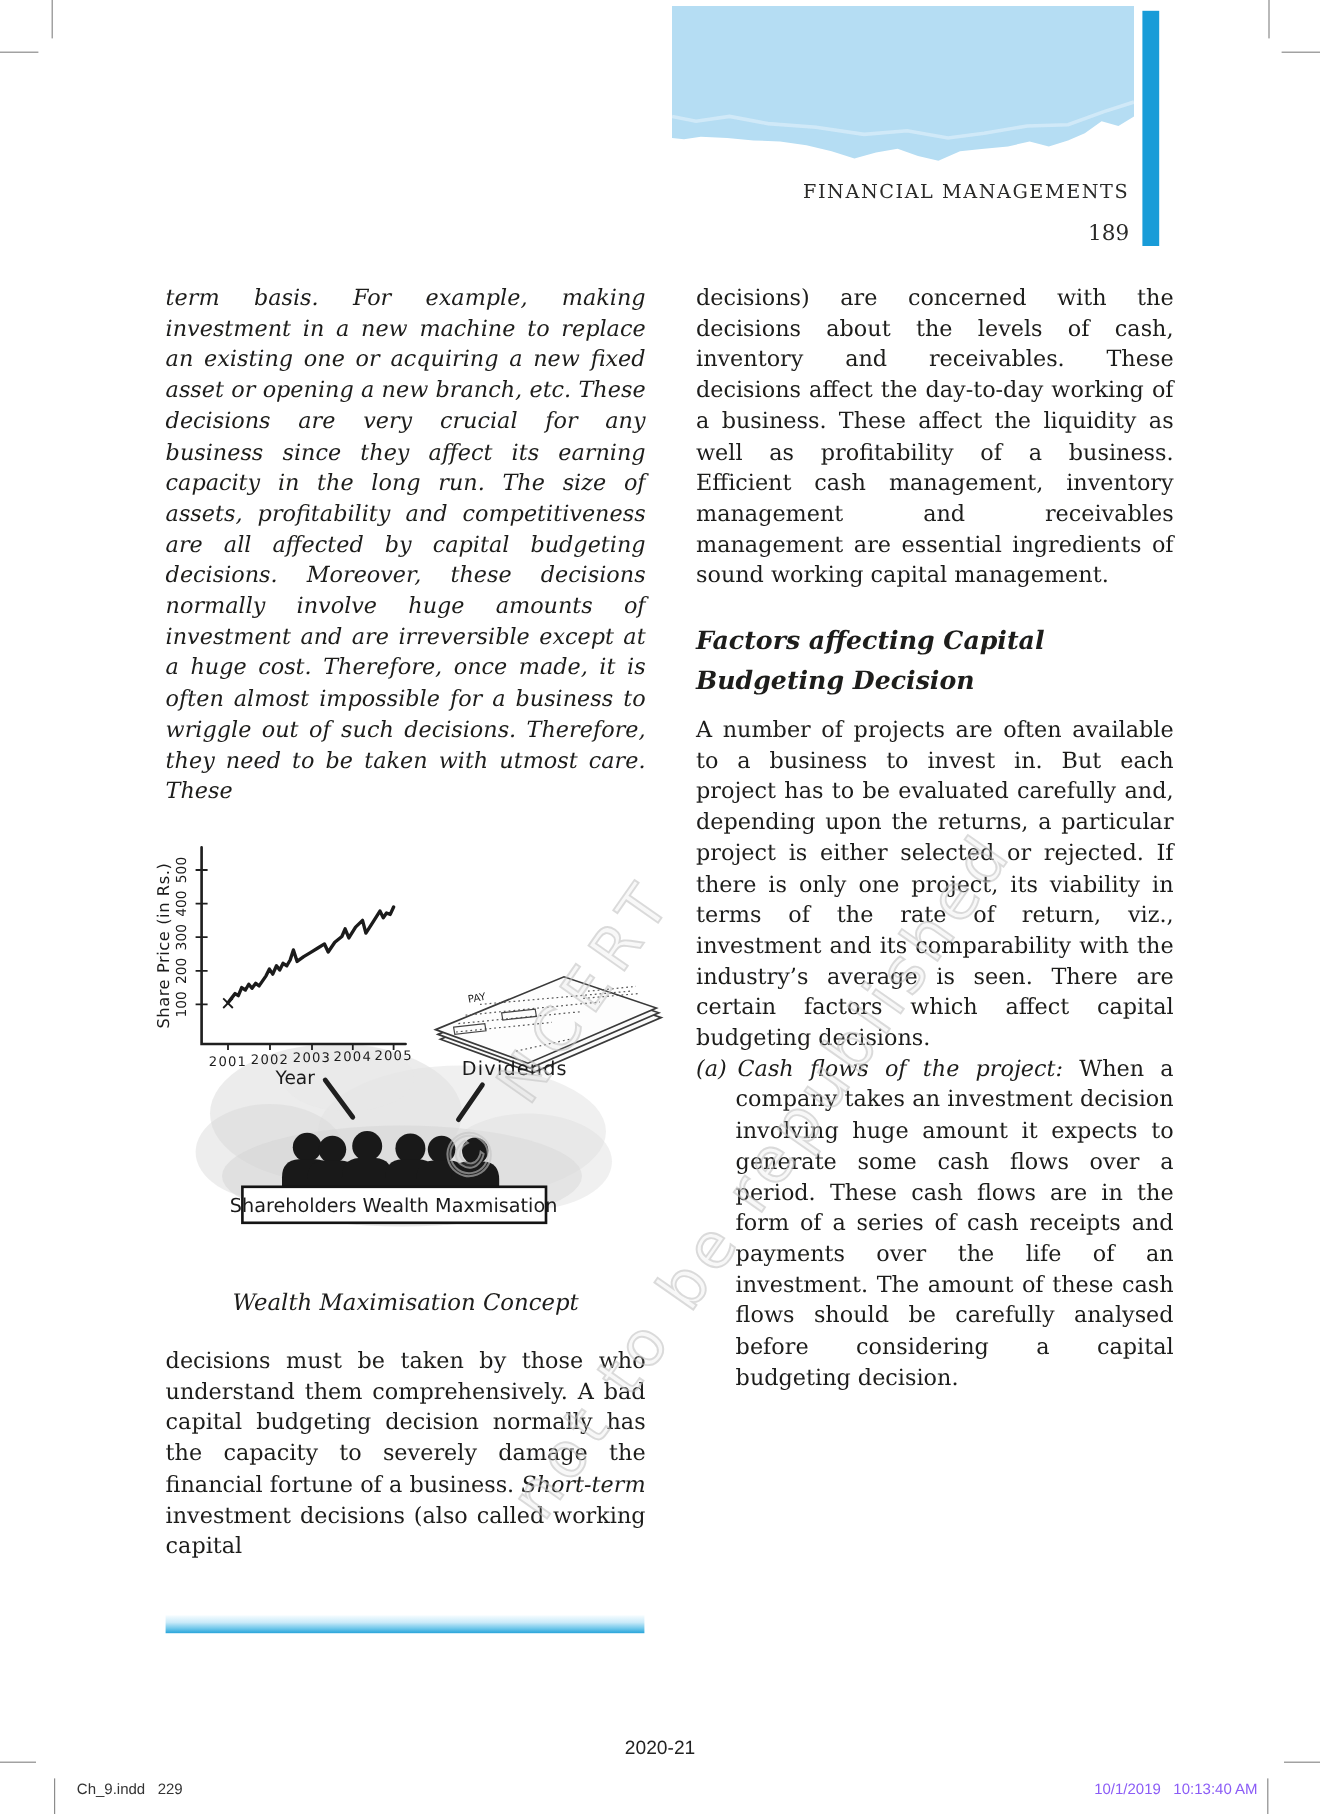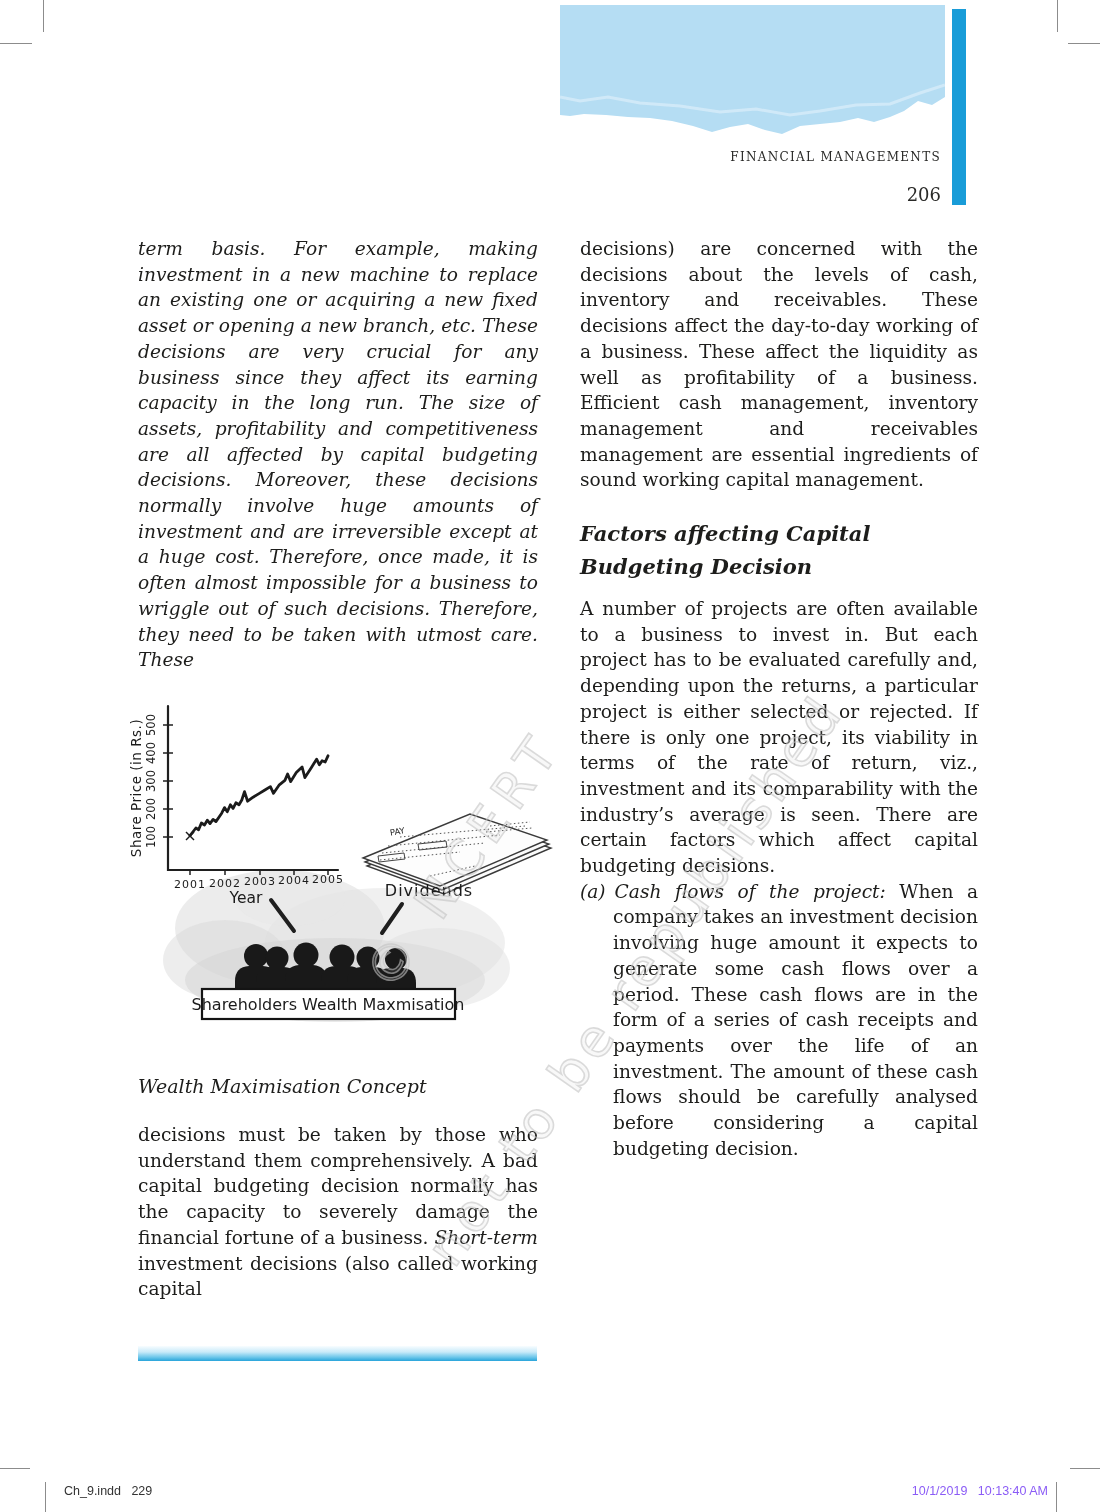--- a/index.html
+++ b/index.html
@@ -3,31 +3,31 @@
 <meta charset="utf-8">
 <style>
   html,body{margin:0;padding:0;background:#ffffff;}
   .page{position:relative;width:1100px;height:1512px;background:#fff;overflow:hidden;
         font-family:"DejaVu Serif",serif;color:#1d1d1b;}
   
   .crop{position:absolute;background:#8c8c8c;}
   
   .torn-paper{position:absolute;left:560px;top:5px;}
   .header-bar{position:absolute;left:952px;top:9px;width:14px;height:196px;background:#199cd8;}
-  .running-head{position:absolute;right:159px;top:150px;font-size:12px;letter-spacing:1.3px;color:#2a2a28;}
+  .running-head{position:absolute;right:159px;top:150px;font-size:16px;letter-spacing:1.3px;color:#2a2a28;}
   .page-num{position:absolute;right:159px;top:184px;font-size:18px;color:#2a2a28;}
   
   .body-text{font-size:18.6px;line-height:25.7px;text-align:justify;margin:0;}
   .cont{text-align-last:justify;}
   .col-left-p1{position:absolute;left:138px;top:236px;width:400px;font-style:italic;}
   .col-right{position:absolute;left:580px;top:236px;width:398px;}
   .col-right h3{font-size:21px;line-height:33px;font-weight:bold;font-style:italic;margin:24px 0 13px 0;}
   .list-item{padding-left:33px;text-indent:-33px;}
   .list-item .marker{padding-right:9px;}
-  .caption{position:absolute;left:138px;top:1056px;width:400px;
+  .caption{position:absolute;left:138px;top:1056px;width:400px;text-align:center;
            font-style:italic;font-size:19px;}
   .col-left-p2{position:absolute;left:138px;top:1122px;width:400px;}
   
   .figure{position:absolute;left:130px;top:698px;width:425px;height:332px;}
   .fig-text{font-family:"DejaVu Sans",sans-serif;fill:#1b1b1b;}
   
   .grad-bar{position:absolute;left:138px;top:1346px;width:399px;height:15px;
     background:linear-gradient(180deg,#f8fdff 0%,#c9eaf9 40%,#6cc6ea 75%,#29a4da 100%);}
   
   .watermark{position:absolute;left:130px;top:530px;width:840px;height:780px;
@@ -58,21 +58,21 @@
   <div class="crop" style="left:45px;top:1482px;width:1px;height:30px;"></div>
   <div class="crop" style="left:1070px;top:1468px;width:30px;height:1px;"></div>
   <div class="crop" style="left:1056px;top:1482px;width:1px;height:30px;"></div>
 
   <svg class="torn-paper" width="385" height="140" viewBox="0 0 385 140">
     <path d="M0,0 H385 V92 L372,100 L358,96 L344,106 L330,112 L314,117 L298,113 L280,117 L260,119 L240,121 L222,129 L205,125 L188,119 L170,122 L152,127 L133,121 L112,116 L90,113 L68,112 L46,110 L24,109 L10,111 L0,110 Z" fill="#b5ddf3"></path>
     <path d="M0,92 L20,96 L48,92 L80,98 L120,101 L160,107 L196,104 L230,110 L260,106 L296,100 L330,99 L360,88 L385,80" fill="none" stroke="#dceefa" stroke-width="3" opacity="0.7"></path>
   </svg>
   <div class="header-bar"></div>
   <div class="running-head">FINANCIAL MANAGEMENTS</div>
-  <div class="page-num">206</div>
+  <div class="page-num">189</div>
 
   <p class="body-text cont col-left-p1">term basis. For example, making investment in a new machine to replace an existing one or acquiring a new fixed asset or opening a new branch, etc. These decisions are very crucial for any business since they affect its earning capacity in the long run. The size of assets, profitability and competitiveness are all affected by capital budgeting decisions. Moreover, these decisions normally involve huge amounts of investment and are irreversible except at a huge cost. Therefore, once made, it is often almost impossible for a business to wriggle out of such decisions. Therefore, they need to be taken with utmost care. These</p>
 
   <svg class="figure" viewBox="0 0 425 332">
 
     <g>
       <ellipse cx="150" cy="230" rx="105" ry="58" fill="#dcdcdc" opacity="0.55"></ellipse>
       <ellipse cx="255" cy="245" rx="120" ry="55" fill="#e2e2e2" opacity="0.5"></ellipse>
       <ellipse cx="95" cy="262" rx="62" ry="40" fill="#d7d7d7" opacity="0.45"></ellipse>
       <ellipse cx="205" cy="282" rx="150" ry="42" fill="#d4d4d4" opacity="0.5"></ellipse>
@@ -167,16 +167,17 @@
     <h3>Factors affecting Capital Budgeting Decision</h3>
     <p class="body-text">A number of projects are often available to a business to invest in. But each project has to be evaluated carefully and, depending upon the returns, a particular project is either selected or rejected. If there is only one project, its viability in terms of the rate of return, viz., investment and its comparability with the industry’s average is seen. There are certain factors which affect capital budgeting decisions.</p>
     <p class="body-text list-item"><i class="marker">(a)</i><i>Cash flows of the project:</i><span> When a company takes an investment decision involving huge amount it expects to generate some cash flows over a period. These cash flows are in the form of a series of cash receipts and payments over the life of an investment. The amount of these cash flows should be carefully analysed before considering a capital budgeting decision.</span></p>
   </div>
 
   <div class="watermark">
     <div class="wm-line wm-1">© NCERT</div>
     <div class="wm-line wm-2">not to be republished</div>
   </div>
 
+  <div class="edition">2020-21</div>
   <div class="footer-file">Ch_9.indd   229</div>
   <div class="footer-time">10/1/2019   10:13:40 AM</div>
 
 </div>
 
 </body></html>

